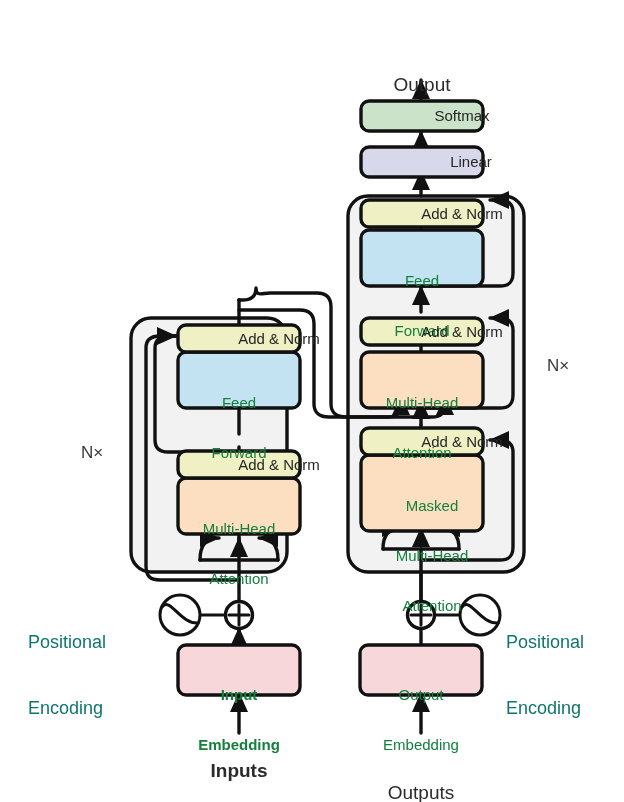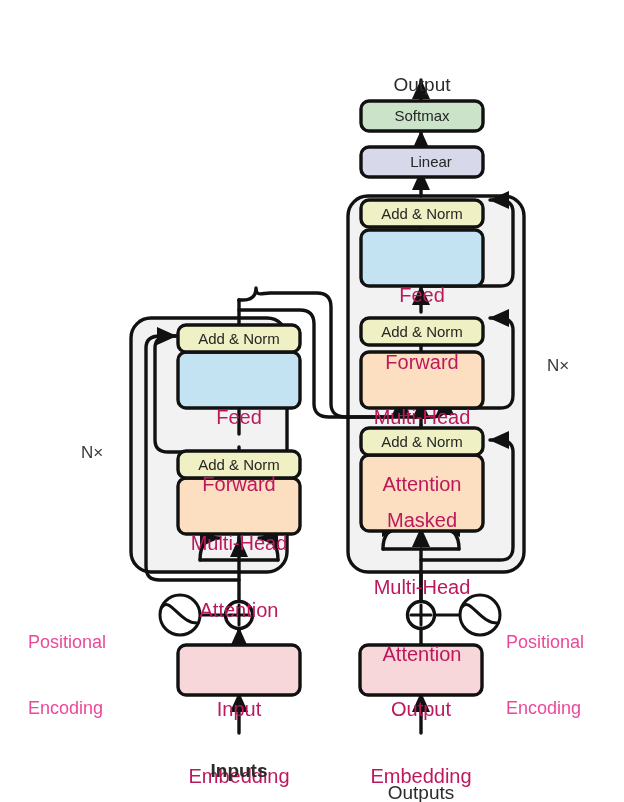--- a/index.html
+++ b/index.html
@@ -13,24 +13,24 @@
 
   .lbl{
     position:absolute;
     font-family:"Liberation Sans","DejaVu Sans",sans-serif;
     color:#2b2b2b;
     text-align:center;
     line-height:1.18;
     white-space:pre;
     pointer-events:none;
   }
-  .boxtext{font-size:15px;color:#262626;}
-  .boxtext2{font-size:20px;color:#be185d;line-height:1.12;}
+  .boxtext{font-size:15px;color:#262626;padding-left:40px;}
+  .boxtext2{font-size:15px;color:#15803d;line-height:1.12;}
   .outtext{font-size:19px;color:#2b2b2b;line-height:1.20;}
-  .sidetext{font-size:18px;color:#ec4899;line-height:1.22;}
+  .sidetext{font-size:18px;color:#0f766e;line-height:1.22;}
   .nx{font-size:17px;color:#3a3a3a;}
 </style>
 </head>
 <body>
 
 <div id="stage">
 
 <svg viewBox="0 0 624 802" xmlns="http://www.w3.org/2000/svg">
   <defs>
     <marker id="ah" markerWidth="7" markerHeight="7" refX="5.6" refY="3.0" orient="auto" markerUnits="strokeWidth">
@@ -167,21 +167,21 @@
 
 <div class="lbl boxtext" style="left:361px;top:323px;width:122px;">Add &amp; Norm</div>
 
 <div class="lbl boxtext2" style="left:361px;top:361px;width:122px;">
   <div>Multi-Head</div>
   <div>Attention</div>
 </div>
 
 <div class="lbl boxtext" style="left:361px;top:433px;width:122px;">Add &amp; Norm</div>
 
-<div class="lbl boxtext2" style="left:361px;top:464px;width:122px;">
+<div class="lbl boxtext2" style="left:371px;top:464px;width:122px;">
   <div>Masked</div>
   <div>Multi-Head</div>
   <div>Attention</div>
 </div>
 
 <div class="lbl boxtext" style="left:178px;top:330px;width:122px;">Add &amp; Norm</div>
 
 <div class="lbl boxtext2" style="left:178px;top:361px;width:122px;">
   <div>Feed</div>
   <div>Forward</div>
@@ -200,21 +200,21 @@
 <div class="lbl sidetext" style="left:28px;top:588px;width:122px;text-align:left;">
   <div>Positional</div>
   <div>Encoding</div>
 </div>
 
 <div class="lbl sidetext" style="left:506px;top:588px;width:122px;text-align:left;">
   <div>Positional</div>
   <div>Encoding</div>
 </div>
 
-<div class="lbl boxtext2" style="left:178px;top:653px;width:122px;">
+<div class="lbl boxtext2" style="left:178px;top:653px;width:122px;font-weight:bold;">
   <div>Input</div>
   <div>Embedding</div>
 </div>
 
 <div class="lbl boxtext2" style="left:360px;top:653px;width:122px;">
   <div>Output</div>
   <div>Embedding</div>
 </div>
 
 <div class="lbl outtext" style="left:179px;top:760px;width:120px;font-weight:bold;">Inputs</div>

